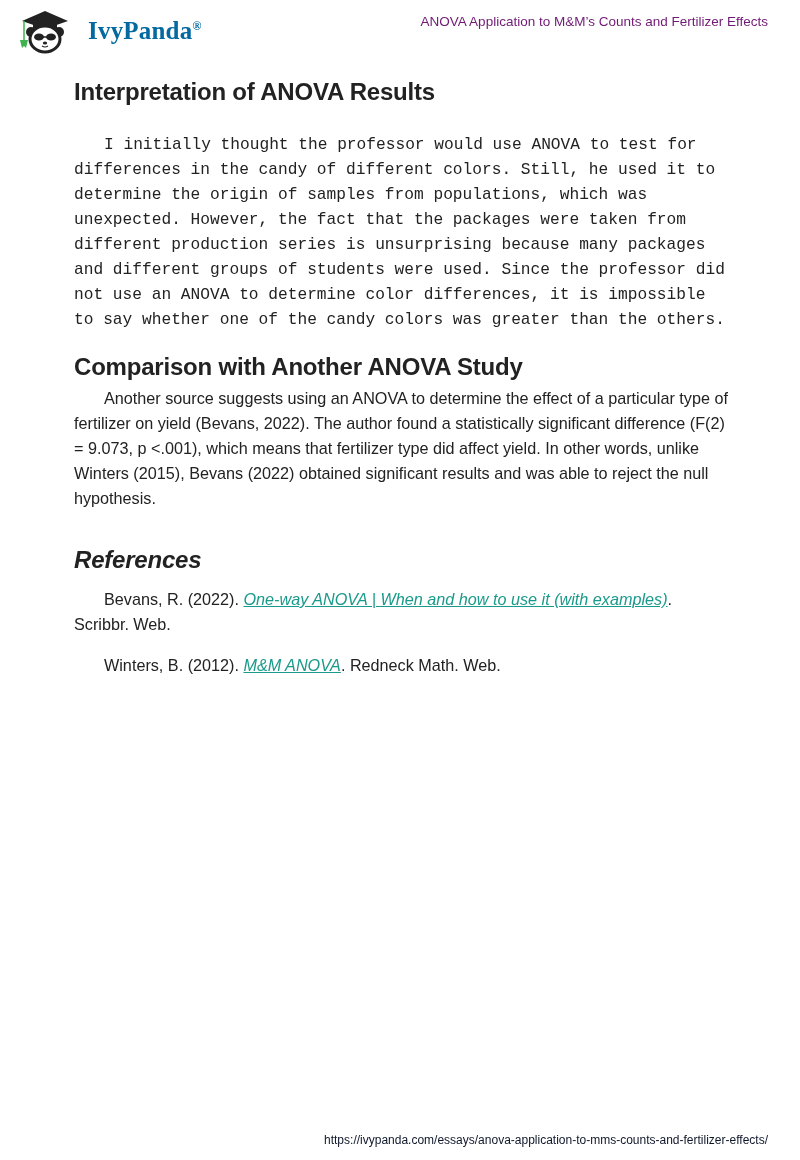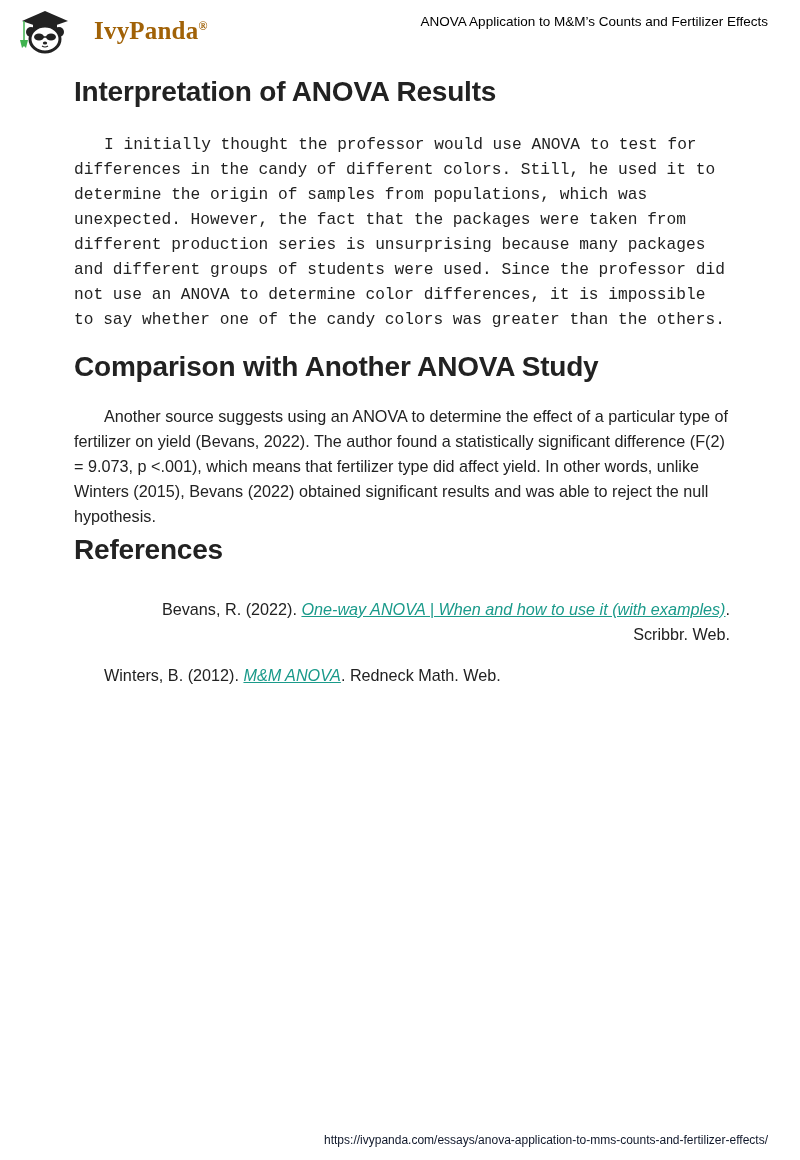--- a/index.html
+++ b/index.html
@@ -2,33 +2,33 @@
 <html><head>
 <meta charset="utf-8">
 <style>
   * { margin: 0; padding: 0; box-sizing: border-box; }
   html, body { width: 800px; height: 1160px; background: #ffffff; overflow: hidden; }
   body { position: relative; font-family: "Liberation Sans", sans-serif; color: #222222; }
 
   .header { position: absolute; top: 0; left: 0; width: 800px; height: 60px; }
   .logo { position: absolute; left: 16px; top: 8px; display: flex; align-items: center; }
   .logo-icon { width: 58px; height: 46px; }
-  .logo-text { font-family: "Liberation Serif", serif; font-weight: bold; font-size: 25px; color: #a16207; margin-left: 20px; letter-spacing: 0.2px; }
+  .logo-text { font-family: "Liberation Serif", serif; font-weight: bold; font-size: 25px; color: #0369a1; margin-left: 14px; letter-spacing: 0.2px; }
   .logo-reg { font-size: 12px; vertical-align: super; font-weight: bold; }
-  .doc-title { position: absolute; right: 32px; top: 14px; font-size: 13.5px; color: #000000; }
+  .doc-title { position: absolute; right: 32px; top: 14px; font-size: 13.5px; color: #701a75; }
 
   .content { position: absolute; left: 74px; top: 72px; width: 656px; }
-  h2 { font-size: 28px; font-weight: bold; color: #222; line-height: 38px; letter-spacing: -0.2px; }
+  h2 { font-size: 24px; font-weight: bold; color: #222; line-height: 38px; letter-spacing: -0.2px; }
   p { font-size: 16.2px; line-height: 25px; color: #222; text-indent: 30px; }
   .sec1-title { margin-top: 1px; }
   .sec1-p { margin-top: 22px; font-family: Liberation Mono, monospace; }
   .sec2-title { margin-top: 15px; }
-  .sec2-p { margin-top: 18px; }
-  .sec3-title { margin-top: 2px; }
-  .ref1 { margin-top: 28px; text-align: right; }
+  .sec2-p { }
+  .sec3-title { margin-top: 30px; font-style: italic; }
+  .ref1 { margin-top: 8px; }
   .ref2 { margin-top: 16px; }
   a.ref-link { color: #1a9a8a; font-style: italic; text-decoration: underline; }
 
   .footer-url { position: absolute; right: 32px; top: 1133px; font-size: 12px; color: #0f172a; }
 </style>
 </head>
 <body>
 
 <div class="header">
   <div class="logo">

